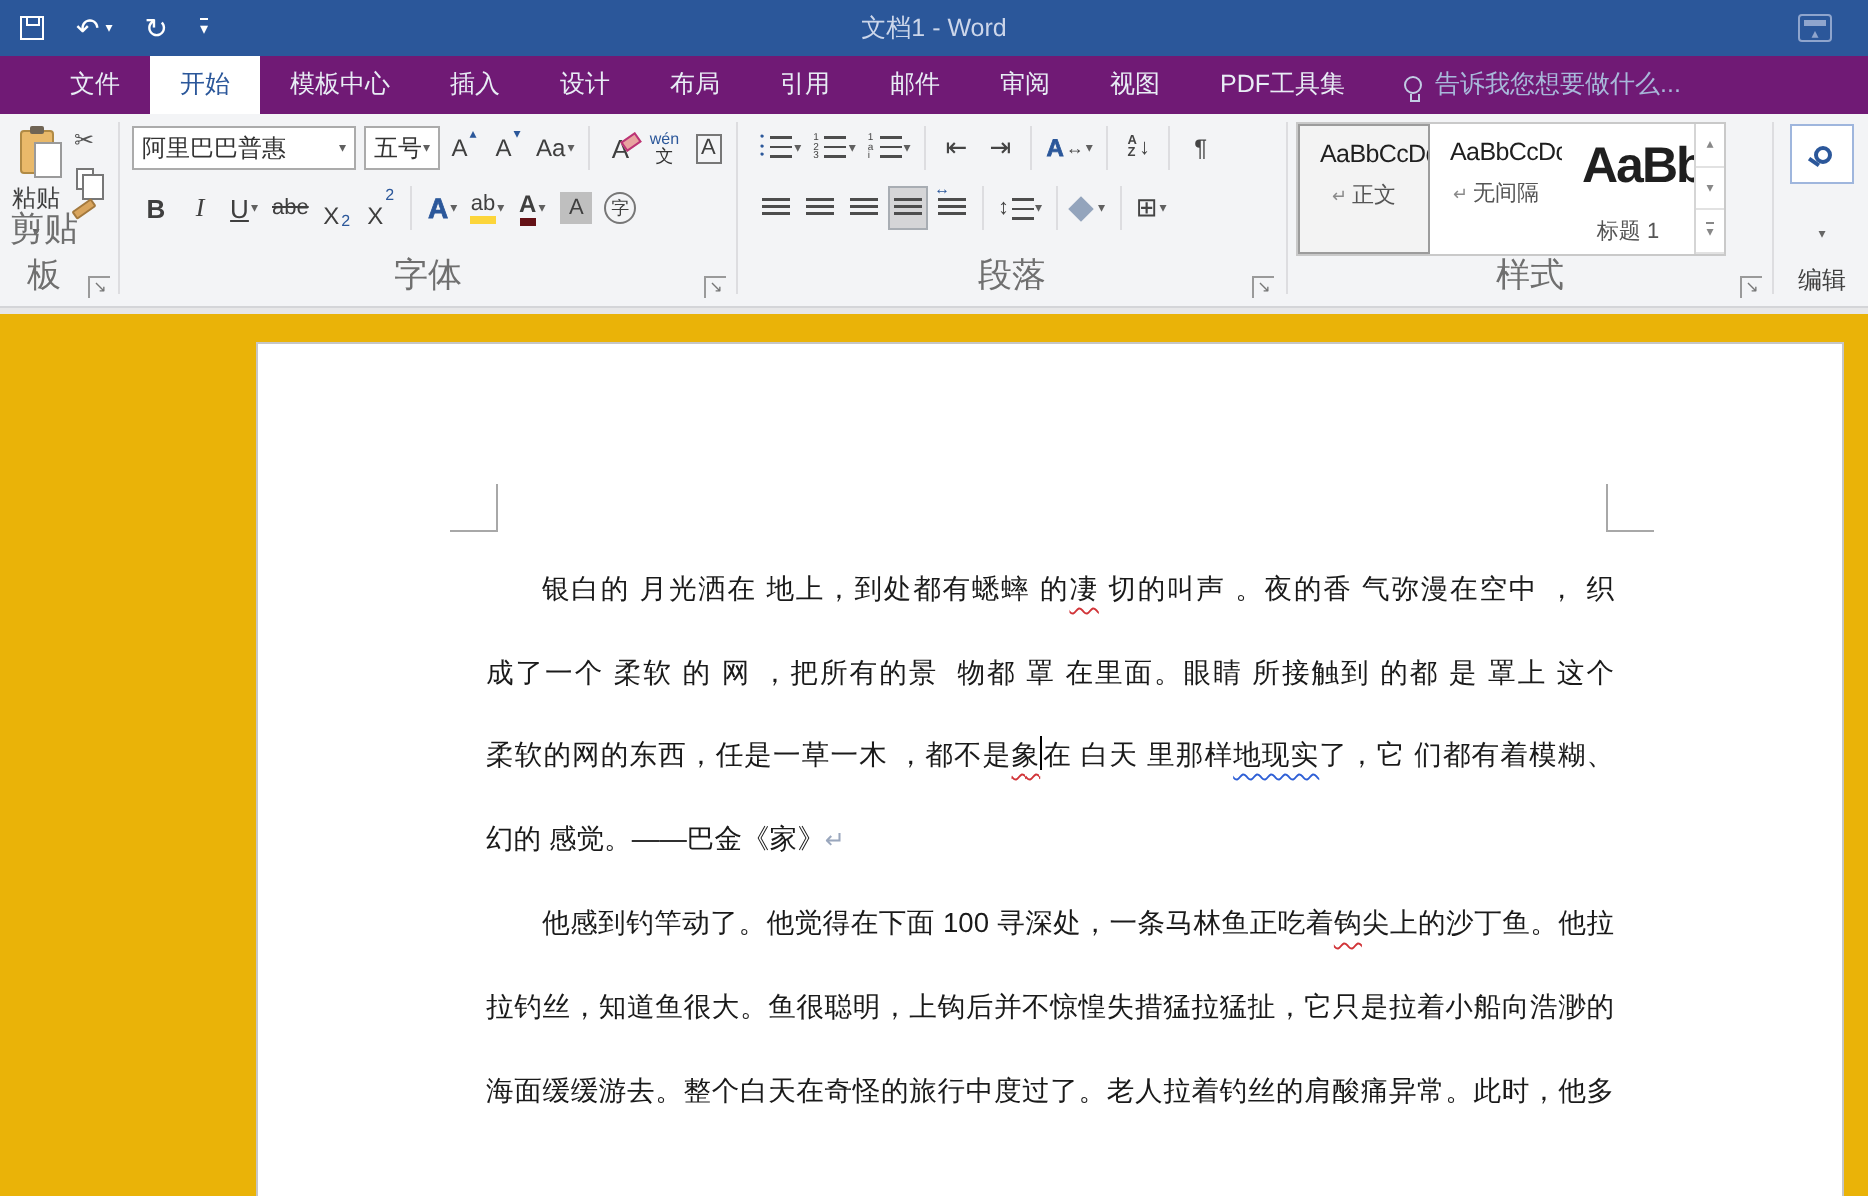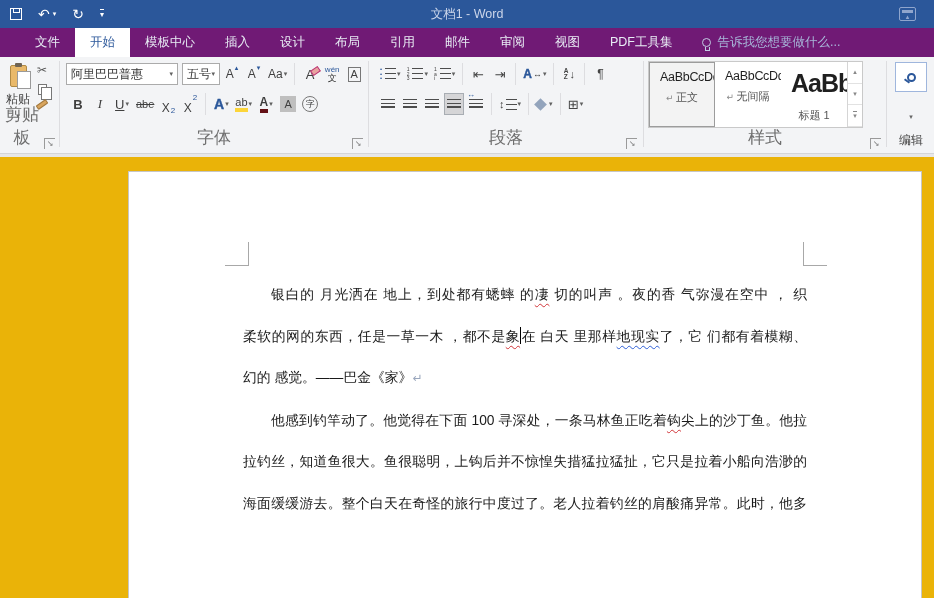--- a/index.html
+++ b/index.html
@@ -378,20 +378,21 @@
     <div class="editcaret">▾</div>
   </div>
 </div>
 
 <div class="docarea">
   <div class="page">
     <div class="cropL"></div>
     <div class="cropR"></div>
     <div class="doctext" id="doctext">
         <div class="tl indent"><span class="">银白的 月光洒在 地上，到处都有蟋蟀 的</span><span class="m-red">凄</span><span class=""> 切的叫声 。夜的香 气弥漫在空中 ， 织</span></div>
+        <div class="tl"><span class="">成了一个 柔软 的 网 ，把所有的景  物都 罩 在里面。眼睛 所接触到 的都 是 罩上 这个</span></div>
         <div class="tl"><span class="">柔软的网的东西，任是一草一木 ，都不是</span><span class="m-red">象</span><span class="caret"></span><span class="">在 白天 里那样</span><span class="m-blue">地现实</span><span class="">了，它 们都有着模糊、</span></div>
         <div class="tl noend"><span class="">幻的 感觉。——巴金《家》</span><span class=" pmark">↵</span></div>
         <div class="tl indent"><span class="">他感到钓竿动了。他觉得在下面 100 寻深处，一条马林鱼正吃着</span><span class="m-red">钩</span><span class="">尖上的沙丁鱼。他拉</span></div>
         <div class="tl"><span class="">拉钓丝，知道鱼很大。鱼很聪明，上钩后并不惊惶失措猛拉猛扯，它只是拉着小船向浩渺的</span></div>
         <div class="tl"><span class="">海面缓缓游去。整个白天在奇怪的旅行中度过了。老人拉着钓丝的肩酸痛异常。此时，他多</span></div>
       </div>
   </div>
 </div>
 
 </body></html>

